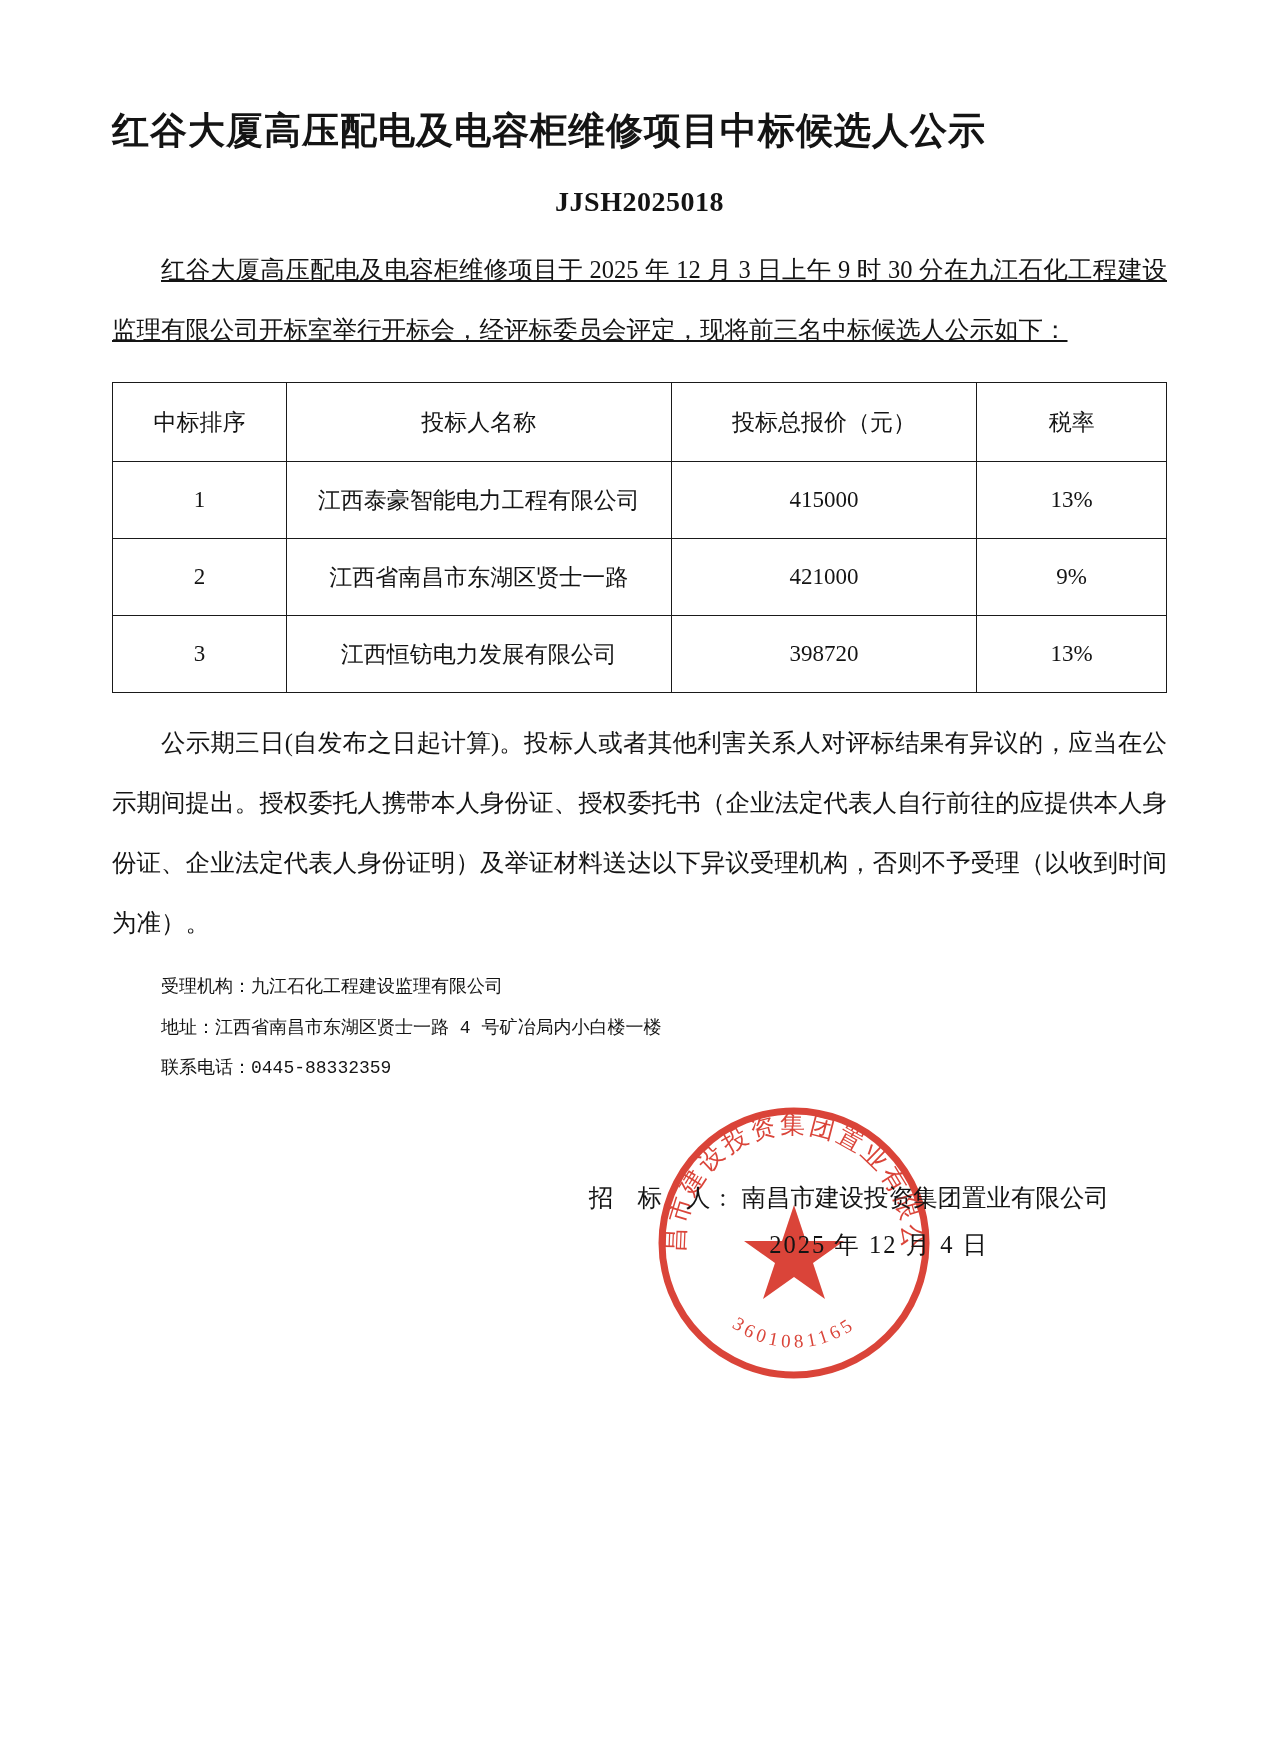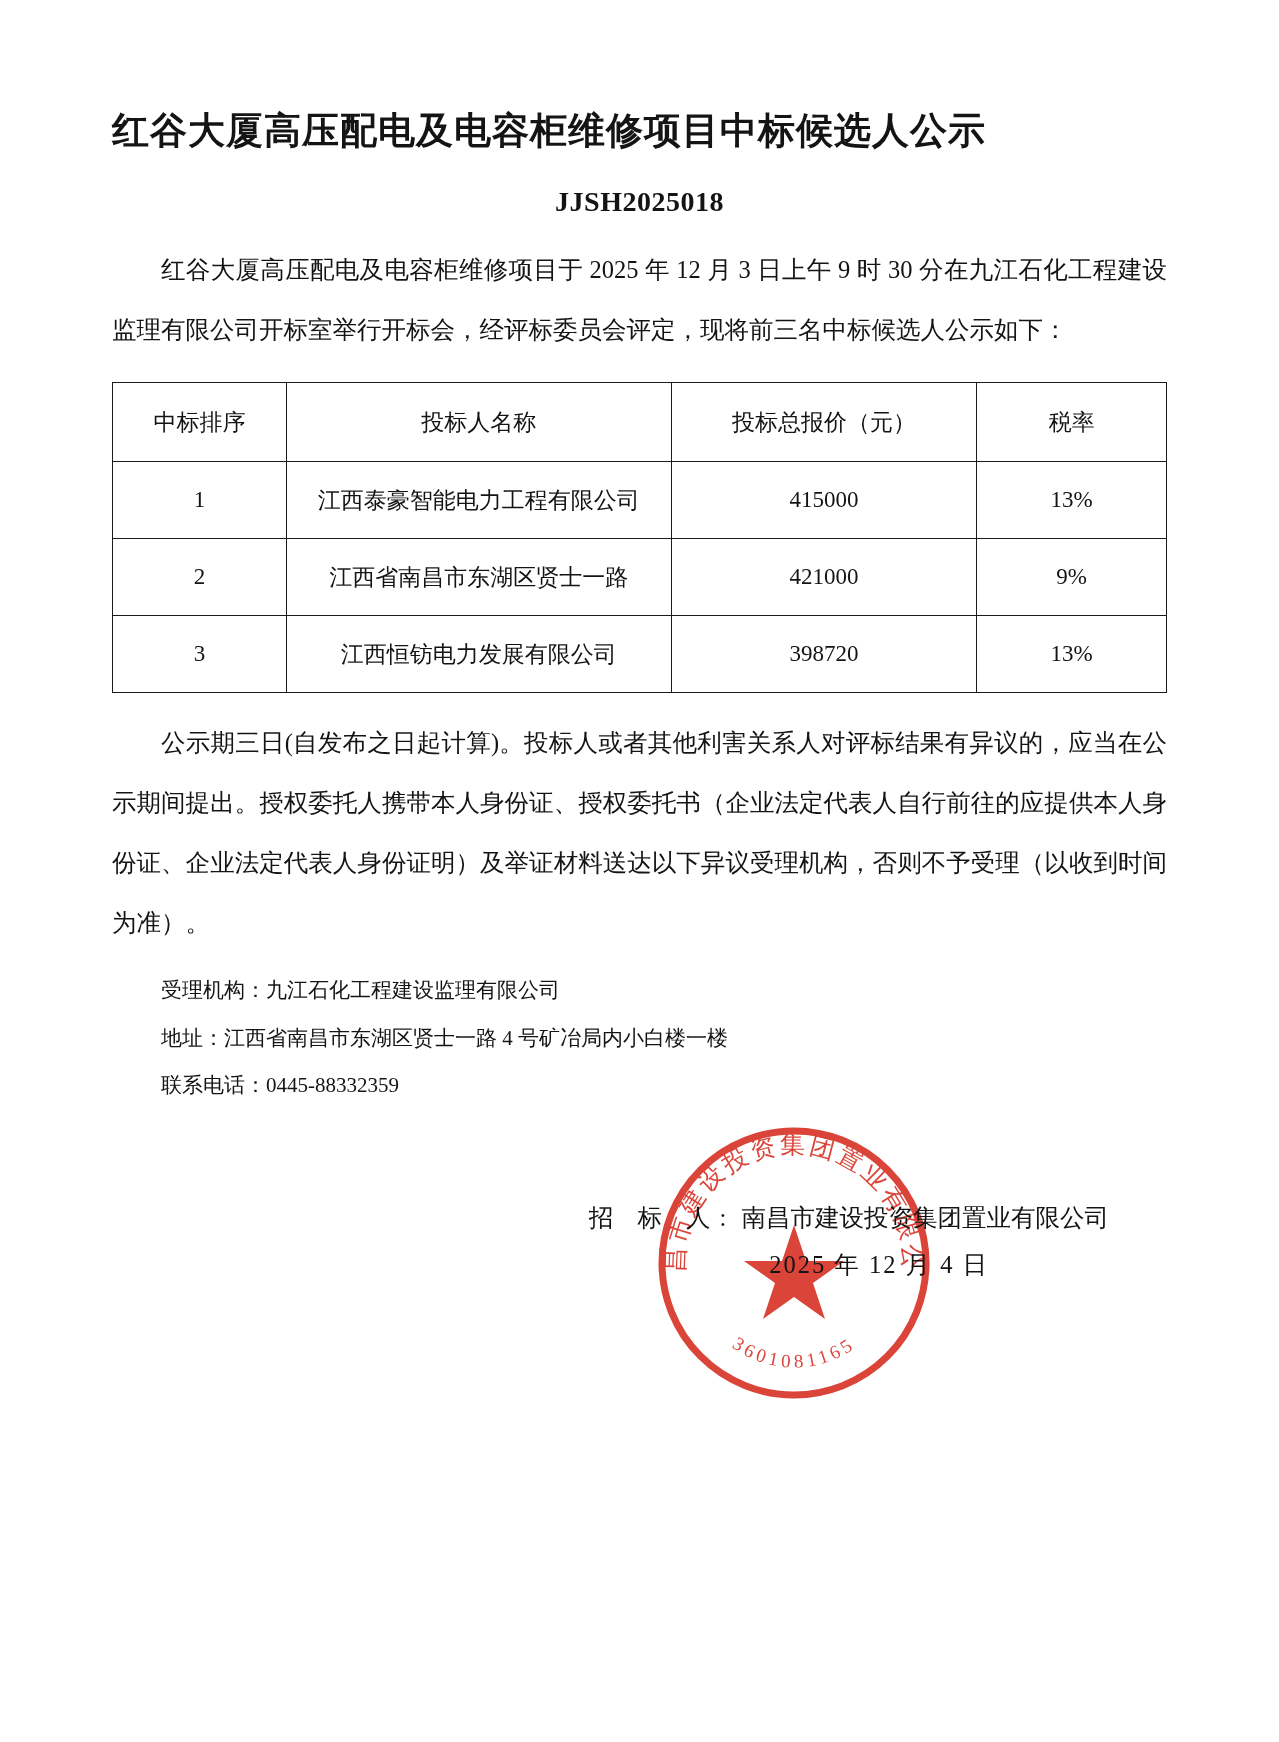--- a/index.html
+++ b/index.html
@@ -42,20 +42,21 @@
   .para {
     font-size: 24.5px;
     line-height: 2.45;
     text-align: justify;
     text-justify: inter-ideograph;
     margin: 0;
   }
   .intro {
     margin-top: 22px;
     text-indent: 49px;
+    text-decoration: underline;
   }
   table.bid-table {
     width: 100%;
     border-collapse: collapse;
     margin-top: 22px;
     table-layout: fixed;
   }
   table.bid-table th,
   table.bid-table td {
     border: 1.3px solid #1a1a1a;
@@ -74,23 +75,24 @@
   col.c3 { width: 29%; }
   col.c4 { width: 18%; }
   .after-table {
     margin-top: 20px;
     text-indent: 49px;
   }
   .contact-block {
     margin-top: 14px;
   }
   .contact-line {
-    font-size: 21px;
+    font-size: 18px;
     line-height: 2.25;
     text-indent: 49px;
+    font-family: Liberation Mono, monospace;
   }
   .signature-area {
     position: relative;
     margin-top: 86px;
     height: 230px;
   }
   .sig-line {
     font-size: 24.5px;
     text-align: right;
     padding-right: 58px;

